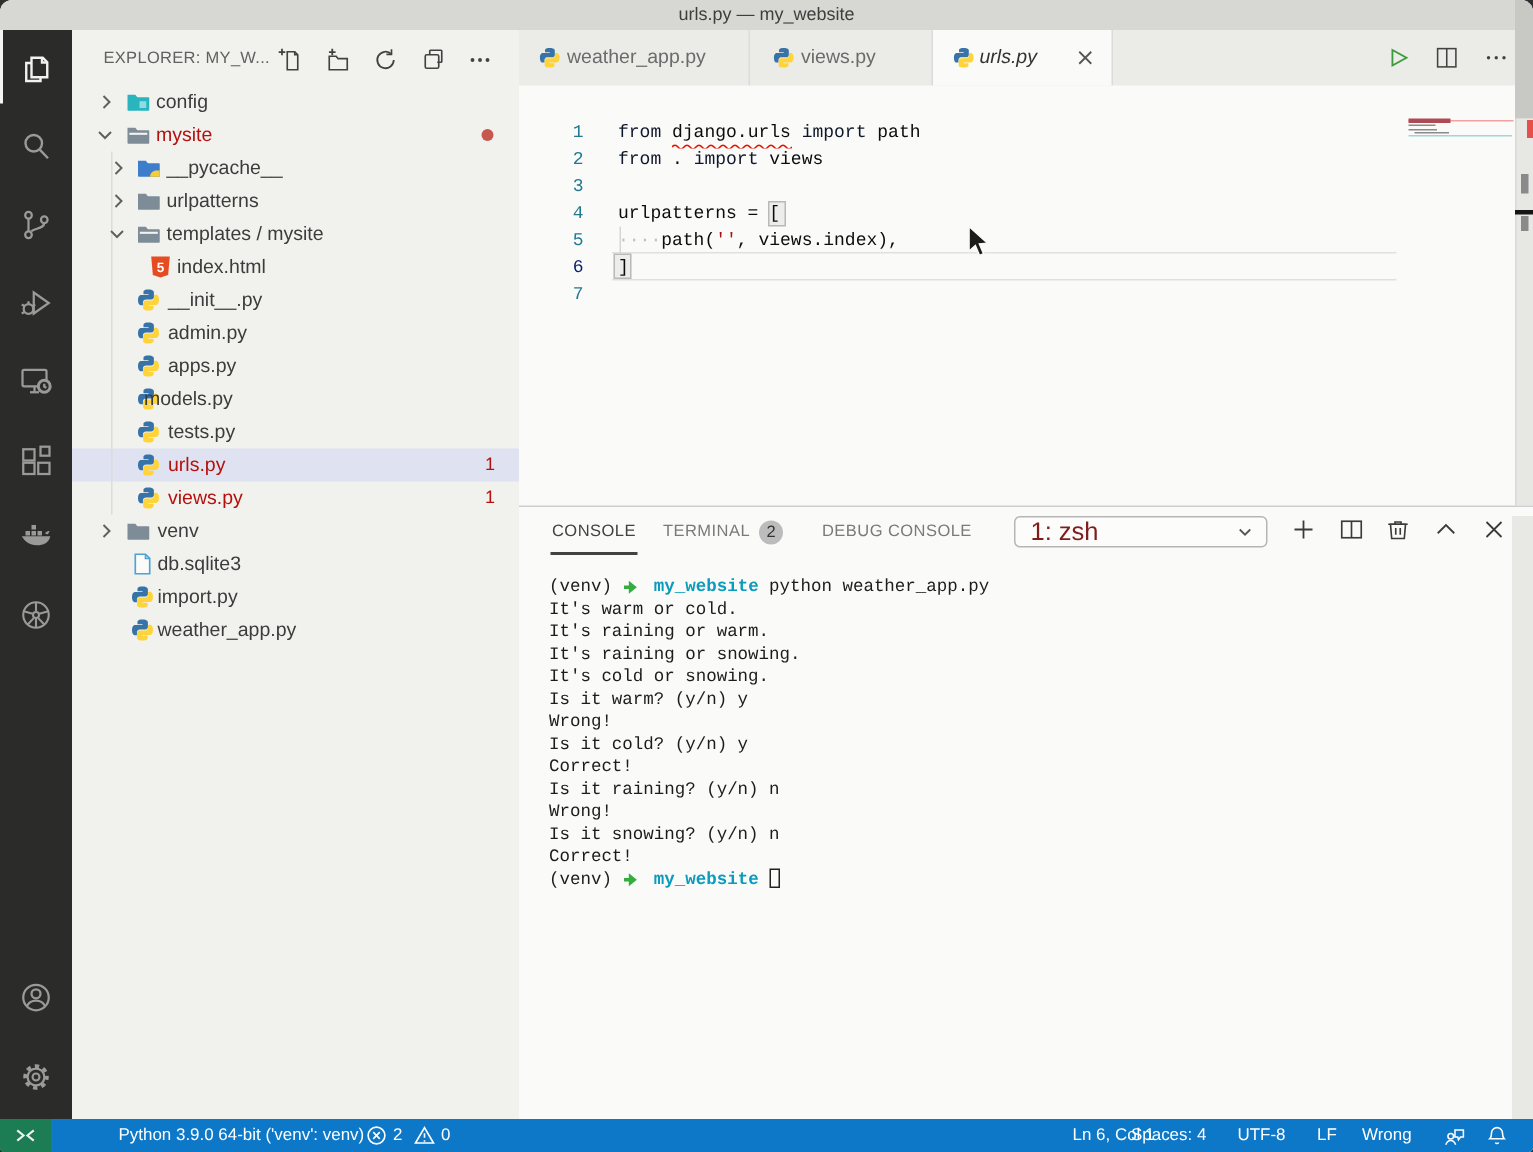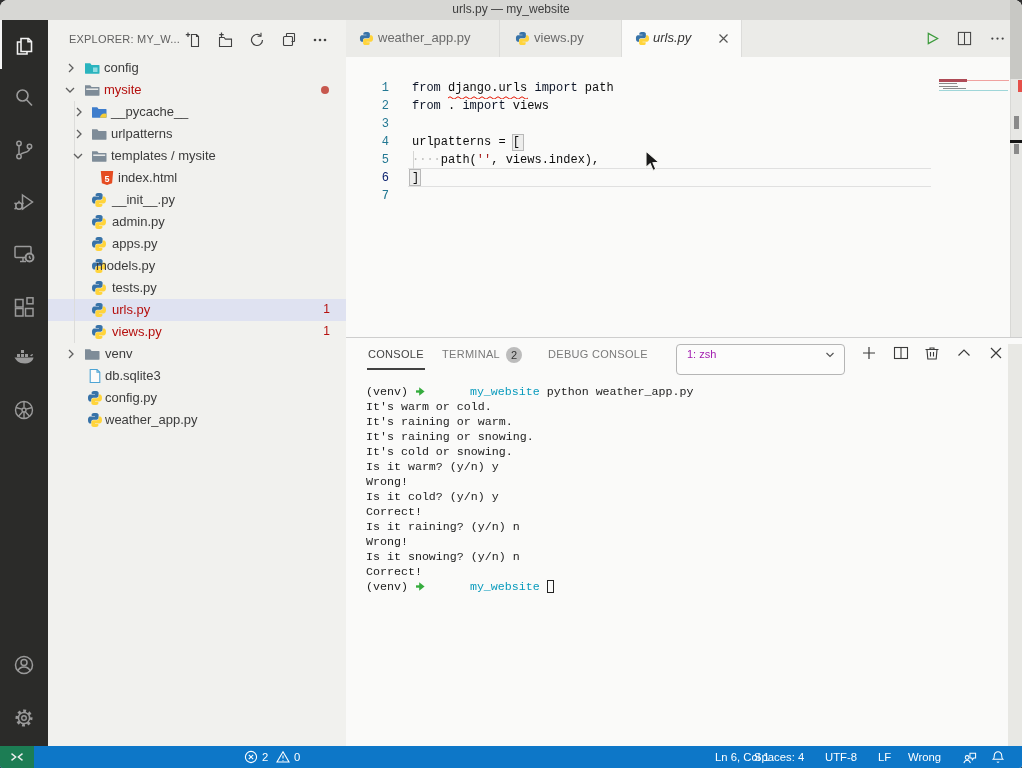--- a/index.html
+++ b/index.html
@@ -40,21 +40,21 @@
   .cline { position:absolute; left:0; width:676px; height:18px; line-height:18px; white-space:pre; color:#0c0c0c; }
   .lnum { position:absolute; width:43px; text-align:right; color:#237893; height:18px; line-height:18px; }
   .kw { color:#0f172a; }
   .str { color:#a31515; }
   
   #panel { left:346px; top:337px; width:676px; height:409px; background:#fafaf9; border-top:1px solid #cecece; }
   .ptab { position:absolute; top:10px; font-size:11px; color:#424242; letter-spacing:0.3px; }
   #term { position:absolute; left:20px; top:46px; font-family:"Liberation Mono", monospace;
           font-size:11.65px; line-height:15px; white-space:pre; color:#1c1c1c; }
   .grn { color:transparent; }
-  .cyn { color:#0a9bbd; font-weight:normal;margin-left:34px; }
+  .cyn { color:#0a9bbd; font-weight:bold; }
   
   #status { left:0; top:746px; width:1022px; height:22px; background:#0d77c8; color:#fff; font-size:11.3px; }
   #remote { position:absolute; left:0; top:0; width:34px; height:22px; background:#1c7d54; }
   .sitem { position:absolute; top:0; height:22px; line-height:22px; }
 </style>
 </head>
 <body>
 <div id="win">
   <div id="titlebar" class="abs dots">urls.py — my_website</div>
   <div class="abs" style="left:1010px; top:0; width:12px; height:79px; background:#c8c8c4; z-index:3"></div>
@@ -270,21 +270,21 @@
             <path fill="#fbfbfa" stroke="#4da4d4" stroke-width="1.1" d="M3.2 1.5h6.8l2.8 2.8v10.2H3.2z"></path>
             <path fill="none" stroke="#4da4d4" stroke-width="1.1" d="M10 1.5v2.8h2.8"></path>
           </svg>
           <span class="lbl" style="left:57px">db.sqlite3</span>
         </div>
       <div class="row" style="top:367px">
           <svg class="ficon" style="left:39px" viewBox="0 0 32 32">
             <path fill="#3873a8" d="M15.9 2c-7 0-6.6 3-6.6 3v3.2h6.7v1H6.7S2 8.7 2 15.9c0 7.2 4.1 7 4.1 7h2.5v-3.4s-.1-4.1 4-4.1h6.7s3.9.1 3.9-3.7V5.8S23.8 2 15.9 2z"></path>
             <path fill="#ffd43b" d="M16.1 30c7 0 6.6-3 6.6-3v-3.2H16v-1h9.3S30 23.3 30 16.1c0-7.2-4.1-7-4.1-7h-2.5v3.4s.1 4.1-4 4.1h-6.7s-3.9-.1-3.9 3.7v6.2S8.2 30 16.1 30z"></path>
           </svg>
-          <span class="lbl" style="left:57px">config.py</span>
+          <span class="lbl" style="left:57px">import.py</span>
         </div>
       <div class="row" style="top:389px">
           <svg class="ficon" style="left:39px" viewBox="0 0 32 32">
             <path fill="#3873a8" d="M15.9 2c-7 0-6.6 3-6.6 3v3.2h6.7v1H6.7S2 8.7 2 15.9c0 7.2 4.1 7 4.1 7h2.5v-3.4s-.1-4.1 4-4.1h6.7s3.9.1 3.9-3.7V5.8S23.8 2 15.9 2z"></path>
             <path fill="#ffd43b" d="M16.1 30c7 0 6.6-3 6.6-3v-3.2H16v-1h9.3S30 23.3 30 16.1c0-7.2-4.1-7-4.1-7h-2.5v3.4s.1 4.1-4 4.1h-6.7s-3.9-.1-3.9 3.7v6.2S8.2 30 16.1 30z"></path>
           </svg>
           <span class="lbl" style="left:57px">weather_app.py</span>
         </div>
     </div>
   </div>
@@ -362,21 +362,21 @@
     <svg style="position:absolute; left:299px; top:72px; width:15px; height:22px" viewBox="0 0 15 22">
         <path d="M1 0 L1 16.5 L5.2 12.7 L8 19.4 L10.8 18.2 L8 11.7 L13.6 11.2 Z" fill="#1b1b1b" stroke="#f9f9f6" stroke-width="1.1"></path>
       </svg>
   </div>
   <div id="panel" class="abs dots">
     <span class="ptab" style="left:22px">CONSOLE</span>
     <div style="position:absolute; left:21px; top:30px; width:58px; height:2px; background:#424242"></div>
     <span class="ptab" style="left:96px; color:#7a7a7a">TERMINAL</span>
     <div style="position:absolute; left:160px; top:9px; width:16px; height:16px; border-radius:50%; background:#bcbcbc; color:#333; font-size:11px; text-align:center; line-height:16px">2</div>
     <span class="ptab" style="left:202px; color:#7a7a7a">DEBUG CONSOLE</span>
-    <div style="position:absolute; left:330px; top:6px; width:169px; height:31px; border:1px solid #b5b5b5; border-radius:4px; background:#fcfcfb; font-size:11px; color:#a21caf; line-height:19px; padding-left:10px">1: zsh<svg style="position:absolute; right:9px; top:5px; width:10px; height:10px" viewBox="0 0 10 10" fill="none" stroke="#555" stroke-width="1.2">
+    <div style="position:absolute; left:330px; top:6px; width:169px; height:21px; border:1px solid #b5b5b5; border-radius:4px; background:#fcfcfb; font-size:17px; color:#7f1d1d; line-height:19px; padding-left:10px">1: zsh<svg style="position:absolute; right:9px; top:5px; width:10px; height:10px" viewBox="0 0 10 10" fill="none" stroke="#555" stroke-width="1.2">
           <path d="M1.5 3l3.5 3.5L8.5 3"></path>
         </svg></div>
     <svg style="position:absolute; left:515px; top:7px; width:16px; height:16px" viewBox="0 0 16 16" stroke="#3b3b3b" stroke-width="1.2">
         <path d="M8 2v12M2 8h12"></path>
       </svg>
     <svg style="position:absolute; left:547px; top:7px; width:16px; height:16px" viewBox="0 0 16 16" fill="none" stroke="#3b3b3b" stroke-width="1.1">
         <rect x="1.5" y="2.5" width="13" height="11"></rect>
         <path d="M8 2.5v11"></path>
       </svg>
     <svg style="position:absolute; left:578px; top:7px; width:16px; height:16px" viewBox="0 0 16 16" fill="none" stroke="#3b3b3b" stroke-width="1.1">
@@ -413,20 +413,21 @@
 Correct!
 (venv) <span class="grn">→</span>  <span class="cyn">my_website</span> <span style="display:inline-block; width:7px; height:13px; border:1.2px solid #222; vertical-align:-2.5px"></span></div>
   </div>
   <div id="status" class="abs">
     <div id="remote">
         <svg style="position:absolute; left:9px; top:3px; width:16px; height:16px" viewBox="0 0 16 16" fill="none" stroke="#efefef" stroke-width="1.4">
           <path d="M2.5 4.6L6.7 8l-4.2 3.4"></path>
           <path d="M13.5 4.6L9.3 8l4.2 3.4"></path>
         </svg>
       </div>
+    <span class="sitem" style="left:79px">Python 3.9.0 64-bit ('venv': venv)</span>
     <svg style="position:absolute; left:244px; top:4px; width:14px; height:14px" viewBox="0 0 14 14" fill="none" stroke="#fff" stroke-width="1.1">
         <circle cx="7" cy="7" r="5.6"></circle>
         <path d="M4.8 4.8l4.4 4.4M9.2 4.8l-4.4 4.4"></path>
       </svg>
     <span class="sitem" style="left:262px">2</span>
     <svg style="position:absolute; left:276px; top:4px; width:14px; height:14px" viewBox="0 0 14 14" fill="none" stroke="#fff" stroke-width="1.1">
         <path d="M7 1.8L13 12H1z"></path>
         <path d="M7 5.5v3M7 10.2v1"></path>
       </svg>
     <span class="sitem" style="left:294px">0</span>

